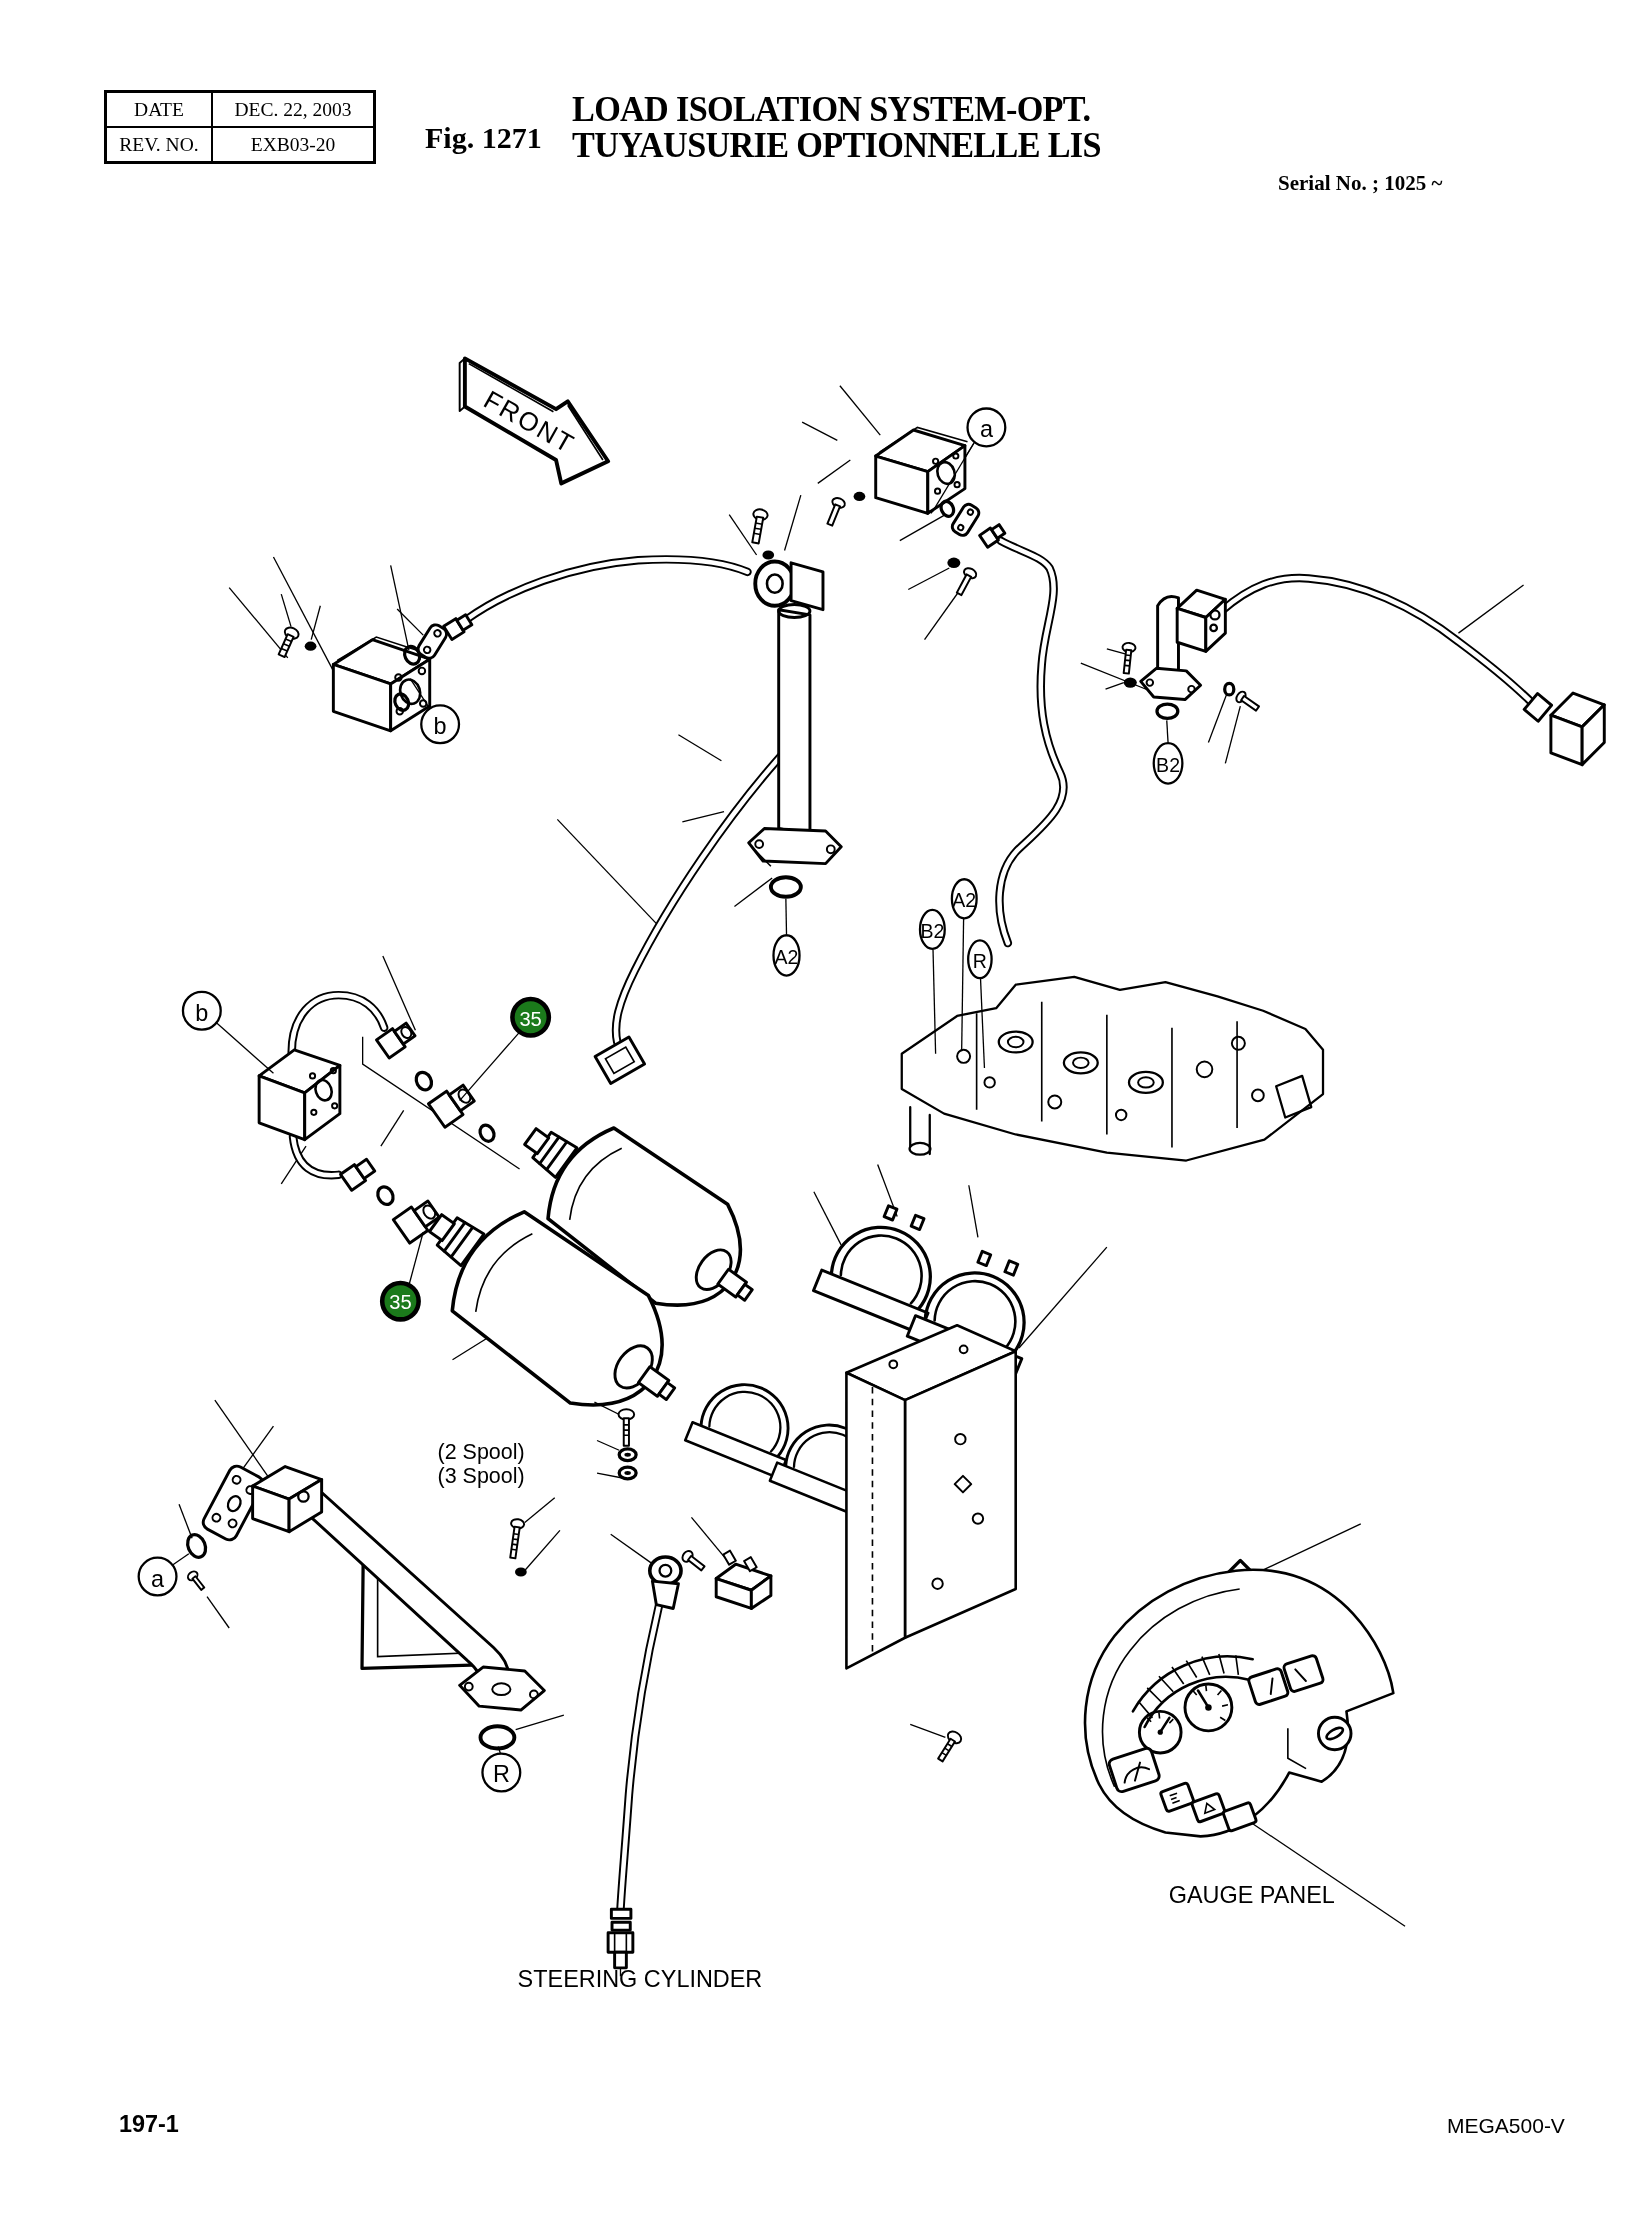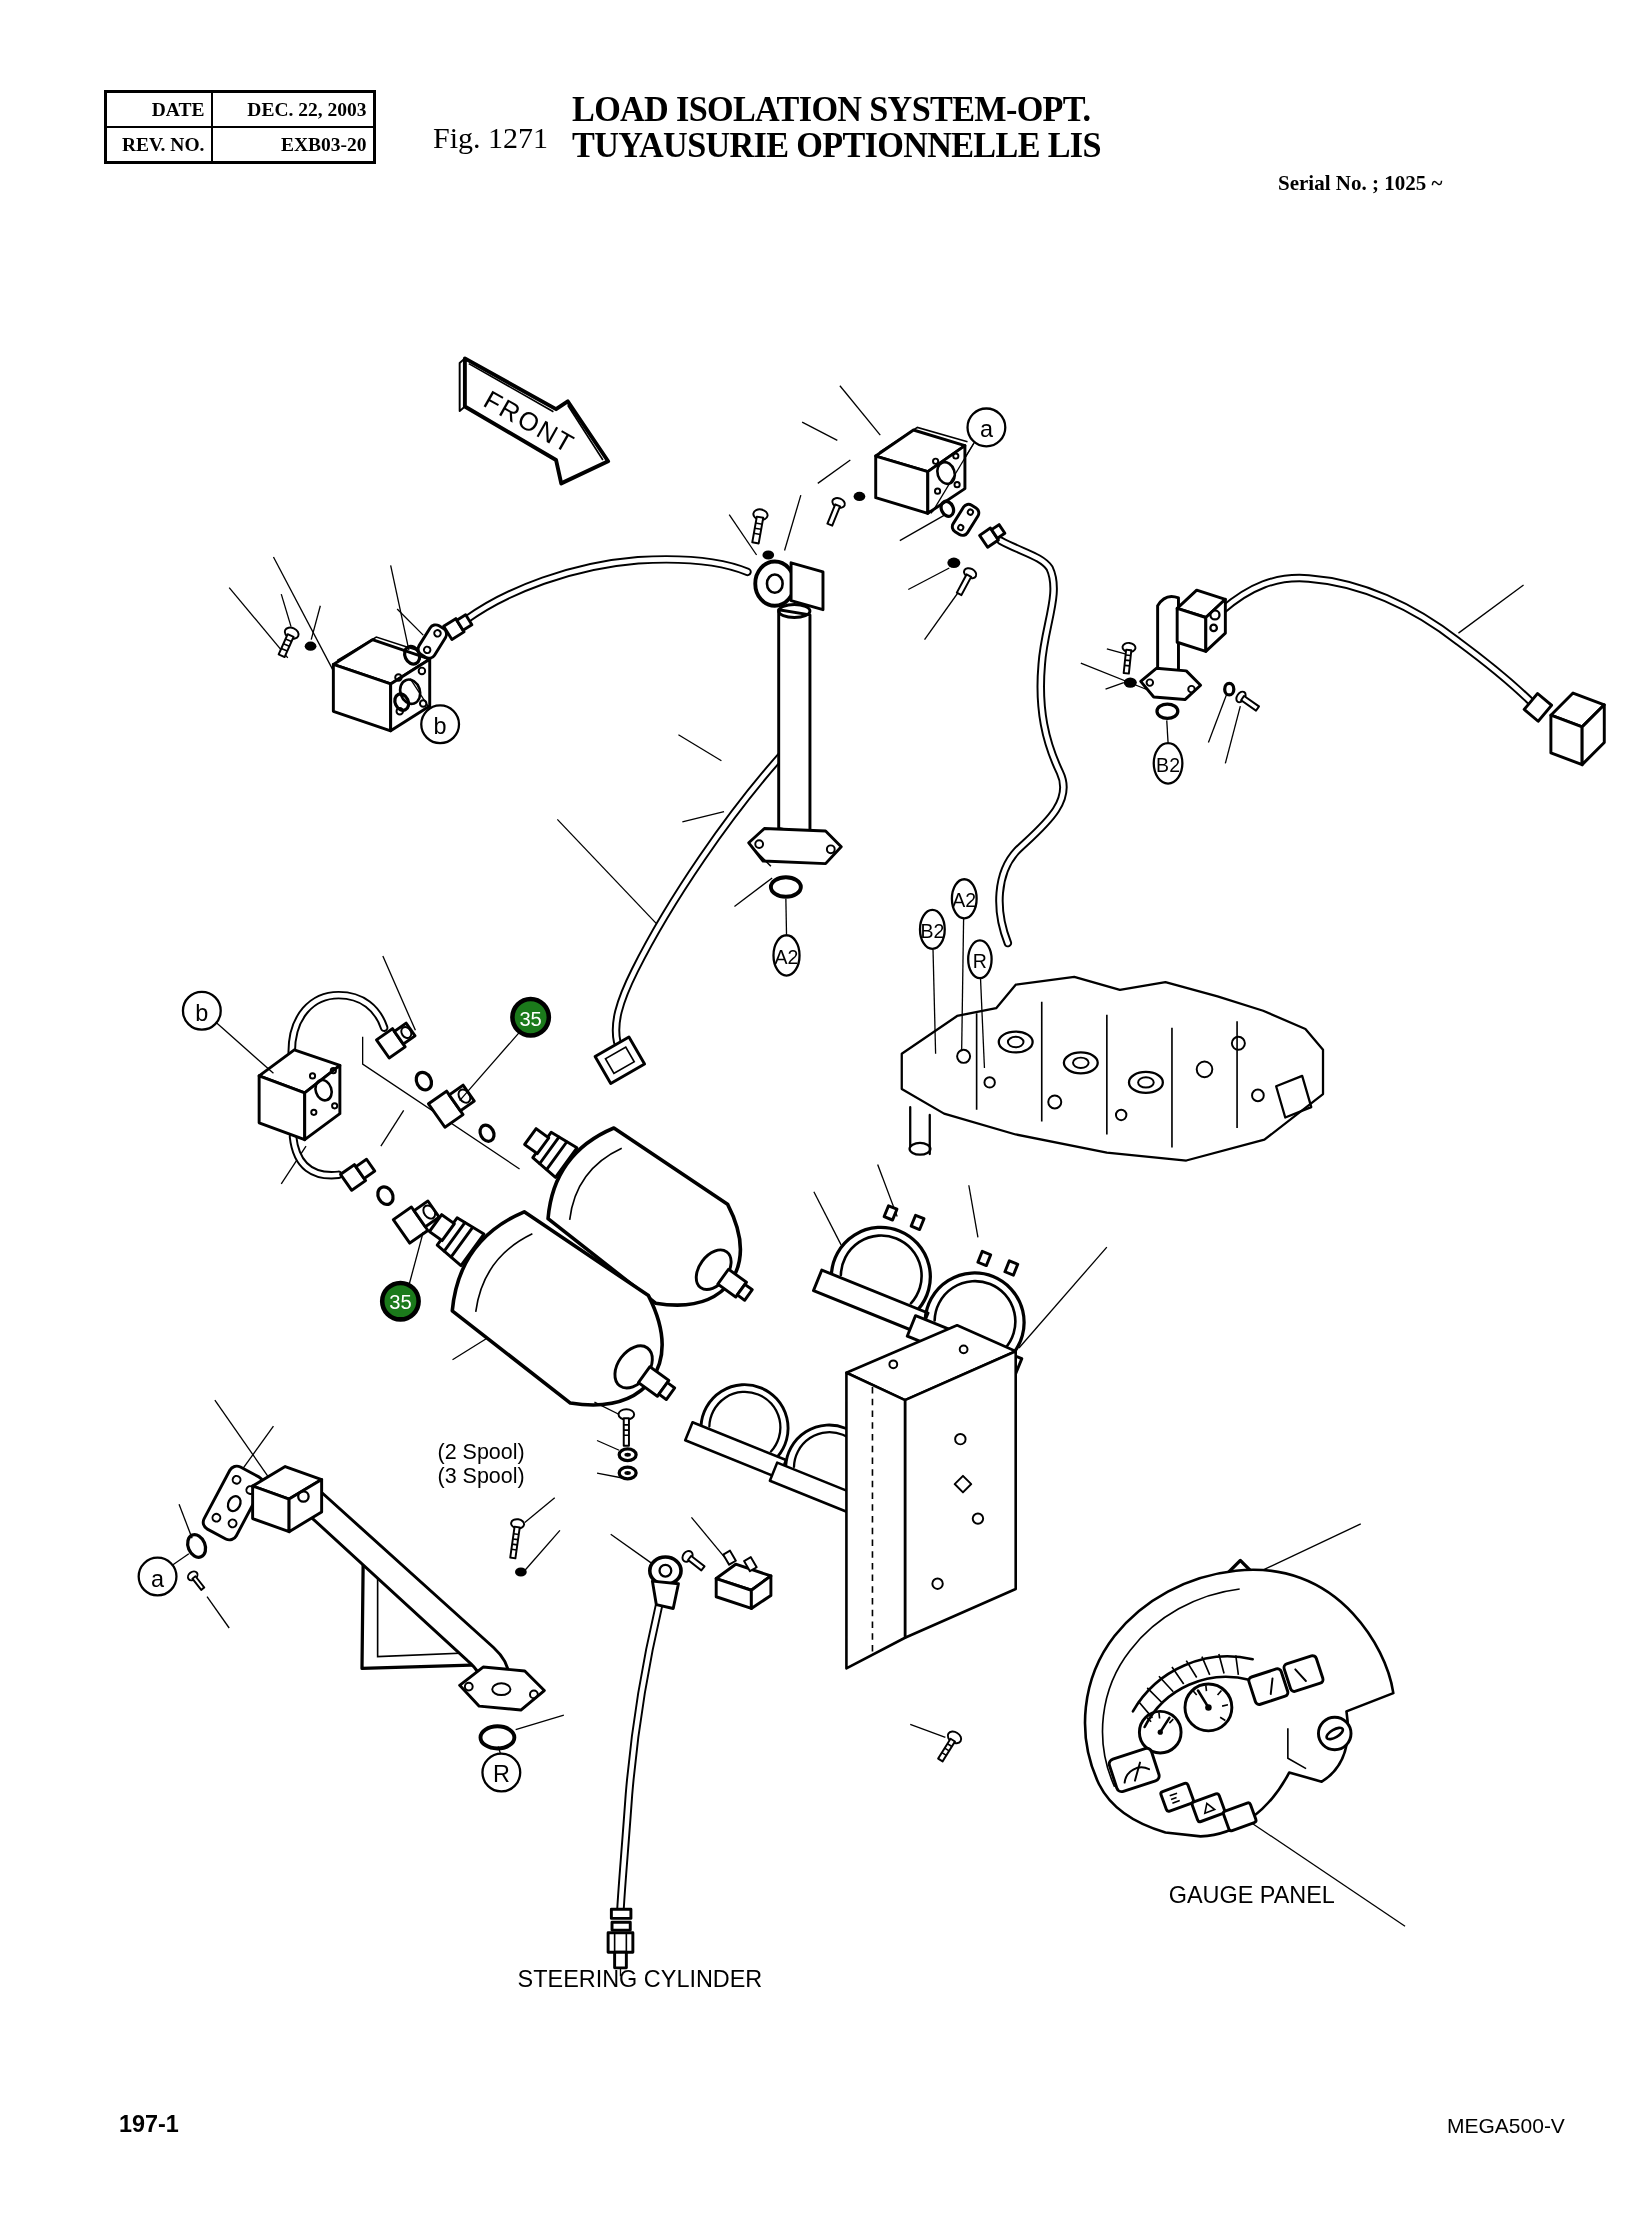--- a/index.html
+++ b/index.html
@@ -1,26 +1,26 @@
 <!DOCTYPE html>
 <html style="font-size:10.4px"><head>
 <meta charset="utf-8">
 <style>
   html,body{margin:0;padding:0;background:#888;}
   #page{position:relative;width:1644px;height:2239px;background:#fff;overflow:hidden;
         font-family:"Liberation Sans",sans-serif;color:#000;}
   
   #info-table{position:absolute;left:104px;top:90px;border-collapse:collapse;}
-  #info-table td{border:2px solid #000;font-family:"Liberation Serif",serif;font-weight:bold;
-    font-size:19.5px;text-align:right;vertical-align:middle;padding:0 6.5px;}
+  #info-table td{border:2px solid #000;font-family:"Liberation Serif",serif;font-weight:normal;
+    font-size:19.5px;text-align:center;vertical-align:middle;padding:0 6.5px;}
   #info-table{border:3.3px solid #000;}
   #info-table td.lab{width:91px;height:33px;}
   #info-table td.val{width:147px;height:33px;}
   #fig-label{position:absolute;left:425px;top:121px;font-family:"Liberation Serif",serif;
-    font-weight:normal;font-size:30px;margin-left:8px;}
+    font-weight:bold;font-size:30px;}
   #title{position:absolute;left:572px;top:91px;font-family:"Liberation Serif",serif;
     font-weight:bold;font-size:36px;line-height:36px;letter-spacing:-0.7px;
     transform:scaleX(0.95);transform-origin:left top;white-space:nowrap;}
   #serial{position:absolute;left:1278px;top:171px;font-family:"Liberation Serif",serif;
     font-weight:bold;font-size:21px;}
   
   #page-num{position:absolute;left:119px;top:2111px;font-weight:bold;font-size:23.4px;}
   #model{position:absolute;left:1447px;top:2114px;font-weight:normal;font-size:21px;}
   
   #art{position:absolute;left:0;top:0;}

